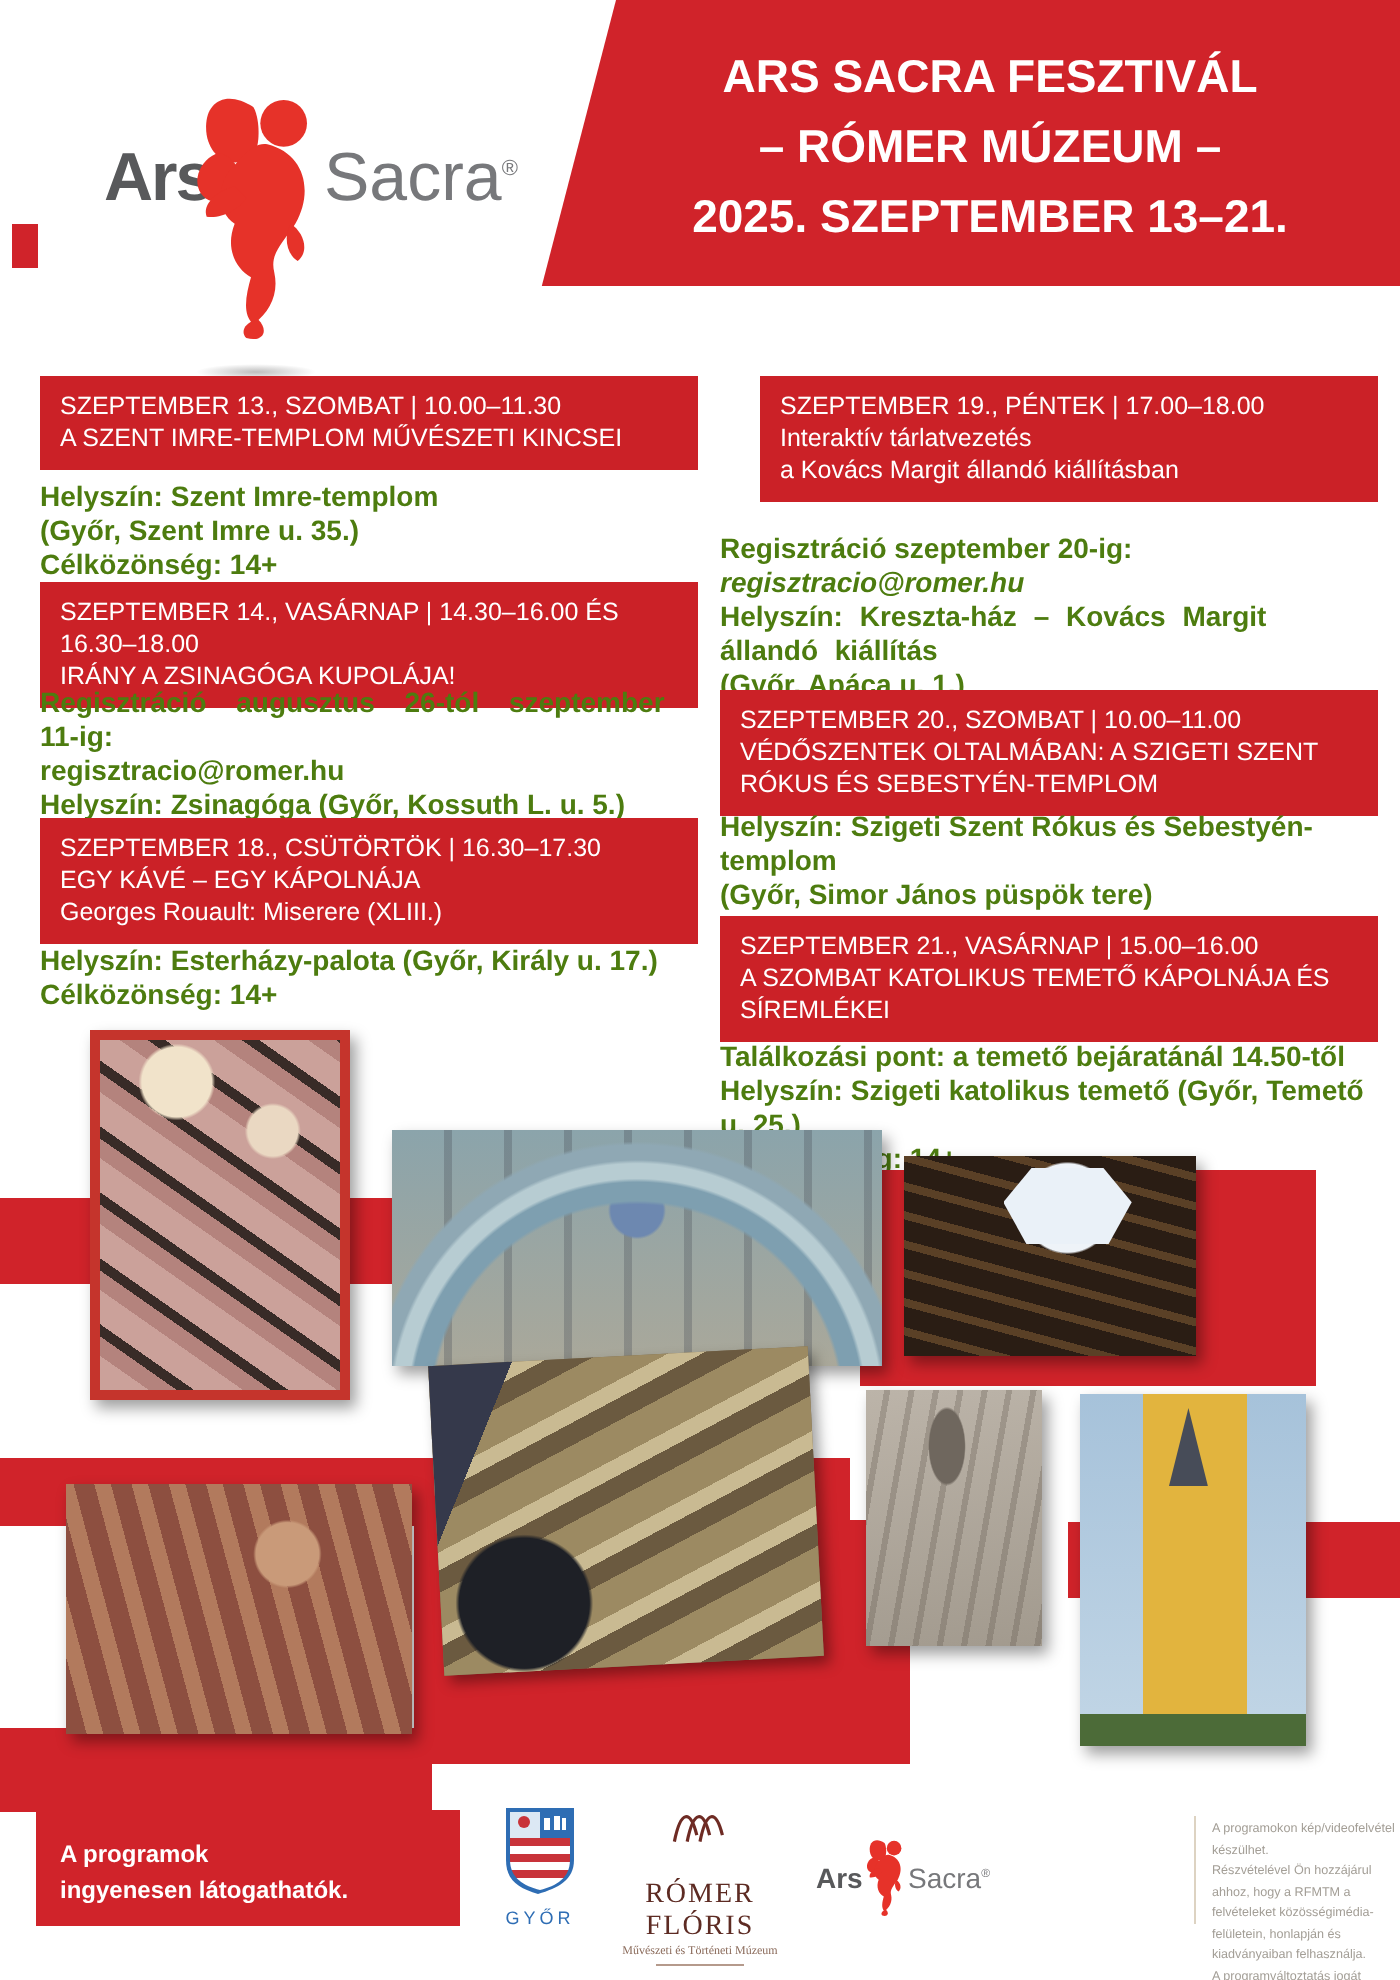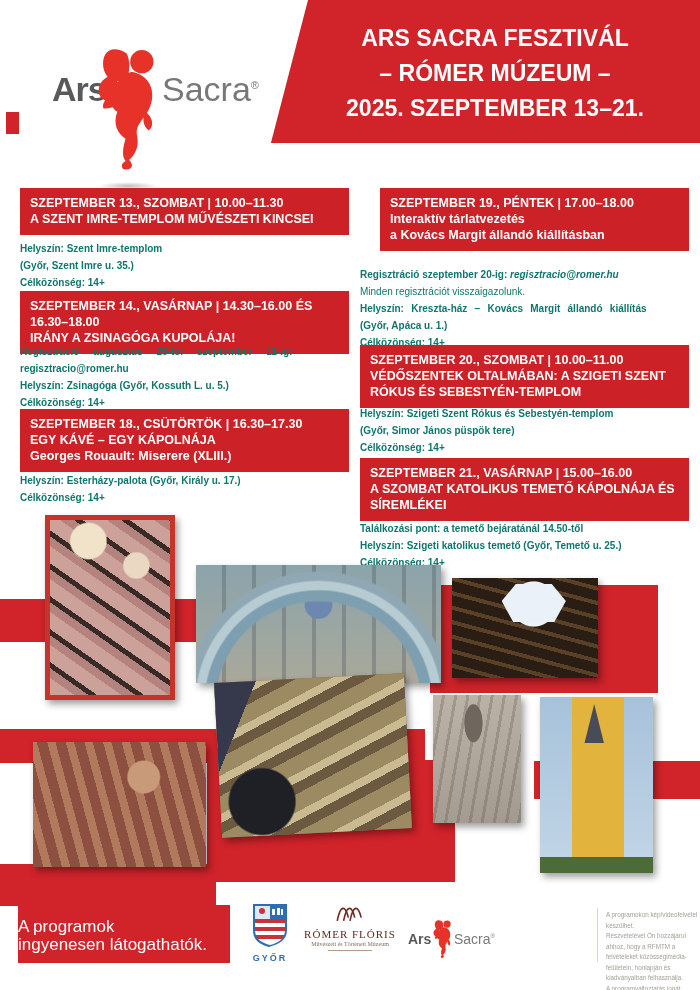--- a/index.html
+++ b/index.html
@@ -13,23 +13,23 @@
   .cherub-shadow{position:absolute;left:98px;top:182px;width:60px;height:8px;border-radius:50%;
       background:radial-gradient(closest-side,rgba(110,110,110,.45),rgba(110,110,110,0));}
   .red-tab{position:absolute;left:6px;top:112px;width:13px;height:22px;background:#d0232a;}
   
   .title-banner{position:absolute;left:0;top:0;width:700px;height:143px;background:#d0232a;
       clip-path:polygon(44% 0,100% 0,100% 100%,38.7% 100%);}
   .title-text{position:absolute;left:290px;top:21px;width:410px;text-align:center;color:#fff;
       font-weight:bold;font-size:23px;line-height:35px;letter-spacing:0;}
   
   .col{position:absolute;width:329px;}
-  .ph{background:#cb2127;color:#fff;font-weight:bold;font-size:12.5px;line-height:16px;
+  .ph{background:#cb2127;color:#fff;font-weight:normal;font-size:12.5px;line-height:16px;
       padding:7px 10px 8px 10px;position:absolute;left:0;right:0;}
-  .pb{position:absolute;left:0;right:0;color:#0f766e;font-weight:bold;font-size:10px;line-height:17px;}
+  .pb{position:absolute;left:0;right:0;color:#4d7c0f;font-weight:bold;font-size:14px;line-height:17px;}
   .pb .reg{font-weight:400;}
   .pb .just{word-spacing:11px;}
   .pb .just2{word-spacing:4.5px;}
   .pb .it{font-style:italic;}
   
   .redrect{position:absolute;background:#d0232a;z-index:1;}
   .photo{position:absolute;z-index:2;box-shadow:3px 4px 7px rgba(0,0,0,.38);}
   .p1{left:45px;top:515px;width:120px;height:175px;border:5px solid #c5342c;
       background:radial-gradient(circle at 32% 12%,#f1e3ca 0 10%,rgba(0,0,0,0) 11%),
                  radial-gradient(circle at 72% 26%,#ead8c2 0 8%,rgba(0,0,0,0) 9%),
@@ -57,26 +57,26 @@
                  linear-gradient(90deg,rgba(0,0,0,0) 0 28%,#e2b43e 28% 74%,rgba(0,0,0,0) 74%),
                  linear-gradient(#a6c2da,#c2d6e6);}
   .p6 .spire{position:absolute;left:34%;top:4%;width:28%;height:26%;background:#474c58;
       clip-path:polygon(50% 0,86% 100%,14% 100%);}
   .p6 .belfry{position:absolute;left:33%;top:26%;width:30%;height:16%;background:#e2b43e;}
   .p7{left:33px;top:742px;width:173px;height:125px;
       background:radial-gradient(circle at 64% 28%,#c99a79 0 11%,rgba(0,0,0,0) 12%),
                  repeating-linear-gradient(75deg,#8d4f40 0 10px,#b27a5d 10px 18px),#7e4538;}
   
   .foot-banner{position:absolute;left:18px;top:905px;width:212px;height:58px;background:#d0232a;
-      color:#fff;font-weight:normal;font-size:17px;line-height:18px;padding:13px 0 0 0;box-sizing:border-box;}
+      color:#fff;font-weight:bold;font-size:12px;line-height:18px;padding:13px 0 0 12px;box-sizing:border-box;}
   .gyor{position:absolute;left:246px;top:903px;width:48px;text-align:center;}
-  .gyor .gname{font-size:9px;font-weight:bold;color:#2e6db4;letter-spacing:2px;margin-top:2px;}
+  .gyor .gname{font-size:9px;font-weight:normal;color:#2e6db4;letter-spacing:2px;margin-top:2px;}
   .romer{position:absolute;left:298px;top:900px;width:104px;text-align:center;color:#5d2b23;
       font-family:"Liberation Serif",serif;}
-  .romer .rname{font-size:11px;letter-spacing:1px;margin-top:0;}
+  .romer .rname{font-size:14px;letter-spacing:1px;margin-top:11px;}
   .romer .rsub{font-size:6px;color:#8a6a5a;margin-top:1px;}
   .romer .rrule{width:44px;height:1px;background:#b59a8c;margin:3px auto 0 auto;}
   .mini-ars{position:absolute;left:408px;top:915px;width:86px;height:46px;}
   .mini-ars .ma{position:absolute;left:0;top:16px;font-size:14px;font-weight:bold;color:#58595b;}
   .mini-ars .ms{position:absolute;left:46px;top:16px;font-size:14px;color:#77787b;}
   .mini-ars .ms sup{font-size:6px;}
   .mini-ars svg{position:absolute;left:24px;top:0;width:22px;height:46px;}
   .foot-divider{position:absolute;left:597px;top:908px;width:1px;height:54px;background:#ddd3c2;}
   .legal{position:absolute;left:606px;top:910px;width:92px;color:#a39e96;font-size:6.3px;line-height:10.5px;}
 </style>
@@ -150,21 +150,20 @@
   </div>
 
   <div class="col" style="left:360px;top:0;height:990px;">
     <div class="ph" style="top:188px;margin-left:20px;">
       <div>SZEPTEMBER 19., PÉNTEK | 17.00–18.00</div>
       <div>Interaktív tárlatvezetés</div>
       <div>a Kovács Margit állandó kiállításban</div>
     </div>
     <div class="pb" style="top:266px;">
       <div><span>Regisztráció szeptember 20-ig: </span><span class="it">regisztracio@romer.hu</span></div>
-      <div class="reg">Minden regisztrációt visszaigazolunk.</div>
       <div class="just2">Helyszín: Kreszta-ház – Kovács Margit állandó kiállítás</div>
       <div>(Győr, Apáca u. 1.)</div>
       <div>Célközönség: 14+</div>
     </div>
 
     <div class="ph" style="top:345px;">
       <div>SZEPTEMBER 20., SZOMBAT | 10.00–11.00</div>
       <div class="just2">VÉDŐSZENTEK OLTALMÁBAN: A SZIGETI SZENT RÓKUS ÉS SEBESTYÉN-TEMPLOM</div>
     </div>
     <div class="pb" style="top:405px;">

